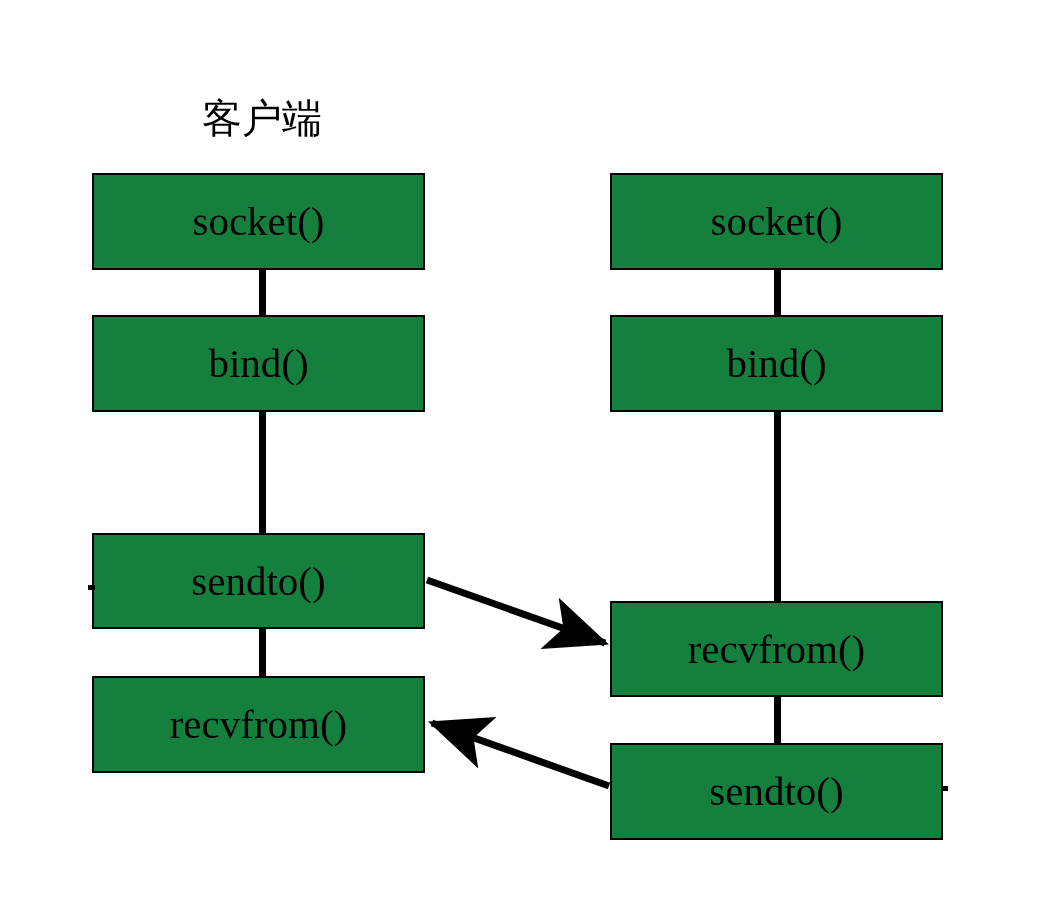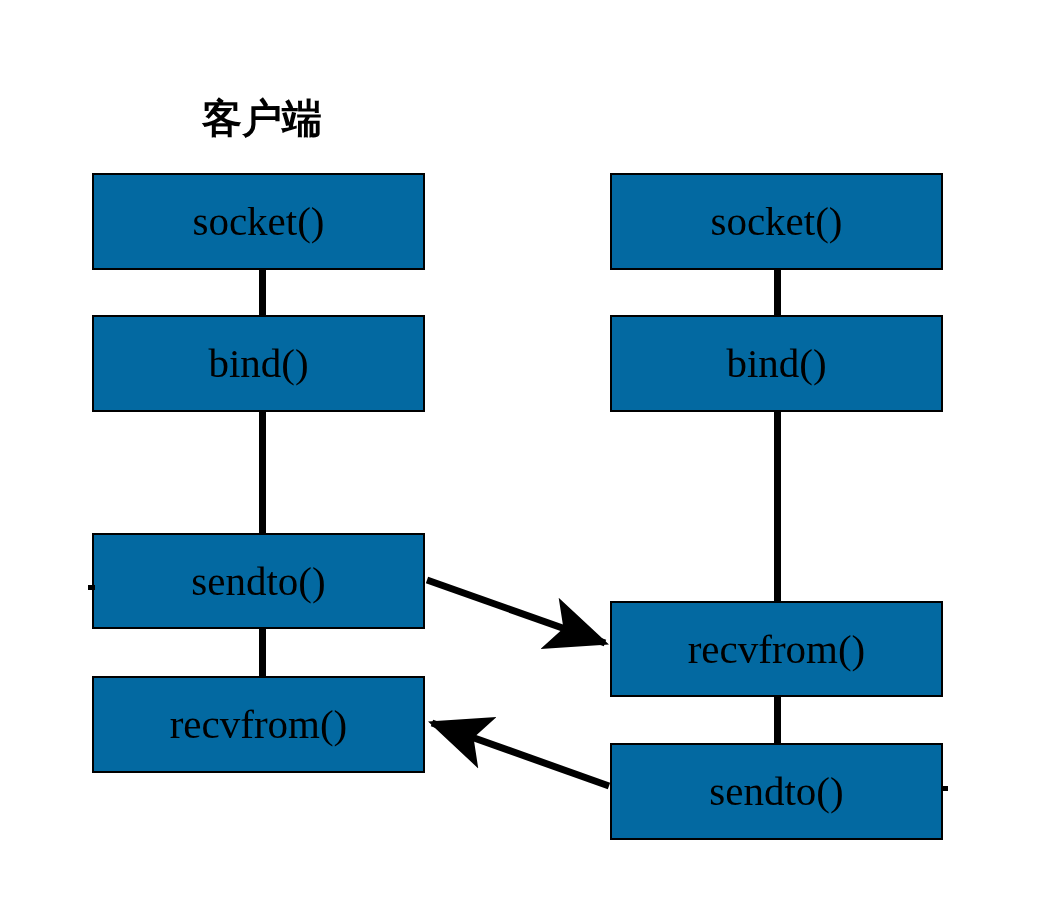--- a/index.html
+++ b/index.html
@@ -19,34 +19,34 @@
     position: absolute;
     left: 0;
     top: 0;
     width: 1038px;
     height: 924px;
   }
 
   .col-header {
     position: absolute;
     font-family: "DejaVu Sans", "Liberation Sans", sans-serif;
-    font-weight: bold;
+    font-weight: normal;
     font-size: 40px;
     line-height: 1;
     color: #000000;
     text-align: center;
     white-space: nowrap;
     letter-spacing: 0px;
   }
 
   .node-box {
     position: absolute;
     box-sizing: border-box;
     border: 2px solid #000000;
-    background: #0369a1;
+    background: #15803d;
     display: flex;
     align-items: center;
     justify-content: center;
   }
 
   .node-label {
     font-family: "Liberation Serif", "DejaVu Serif", serif;
     font-size: 41px;
     line-height: 1;
     color: #000000;

